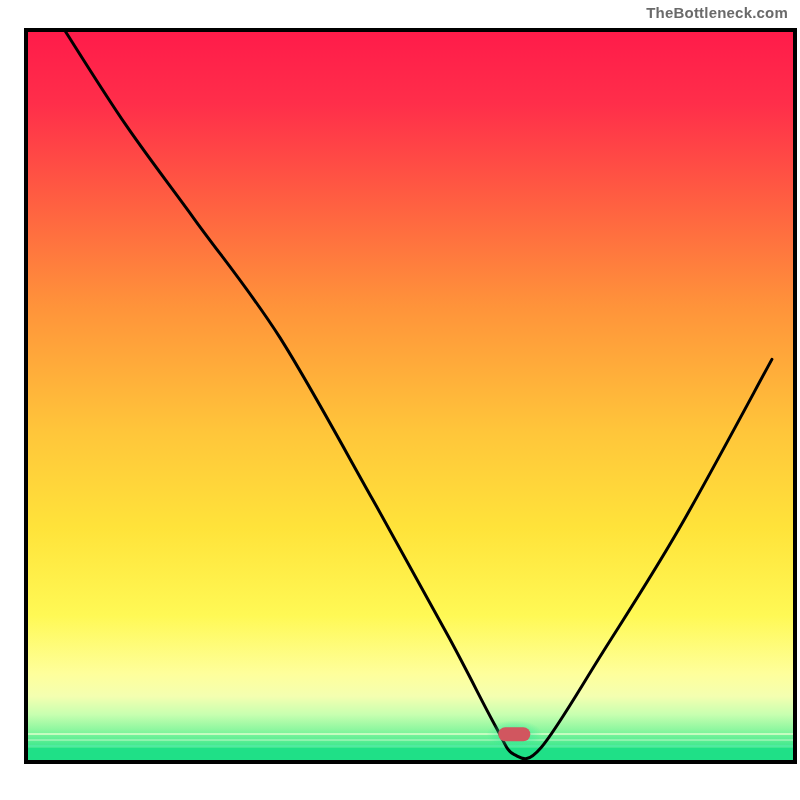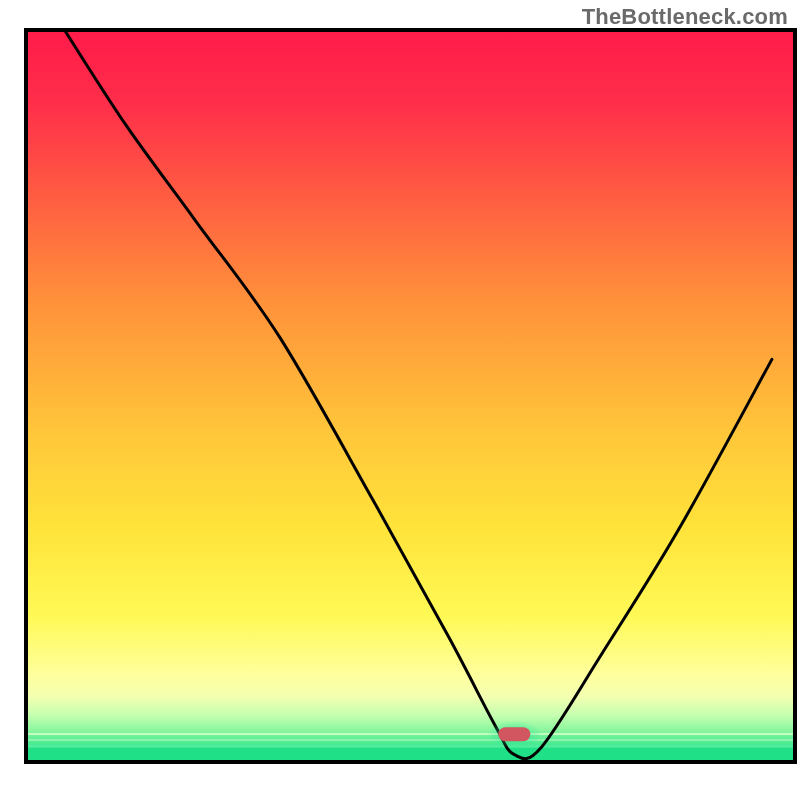--- a/index.html
+++ b/index.html
@@ -14,21 +14,21 @@
   .frame {
     position: relative;
     width: 800px;
     height: 800px;
     background: #ffffff;
   }
   .watermark {
     position: absolute;
     top: 4px;
     right: 12px;
-    font-size: 22px;
+    font-size: 15px;
     font-weight: 600;
     color: #6a6a6a;
     letter-spacing: 0.2px;
     z-index: 30;
     user-select: none;
   }
   svg.chart {
     position: absolute;
     left: 0;
     top: 0;

